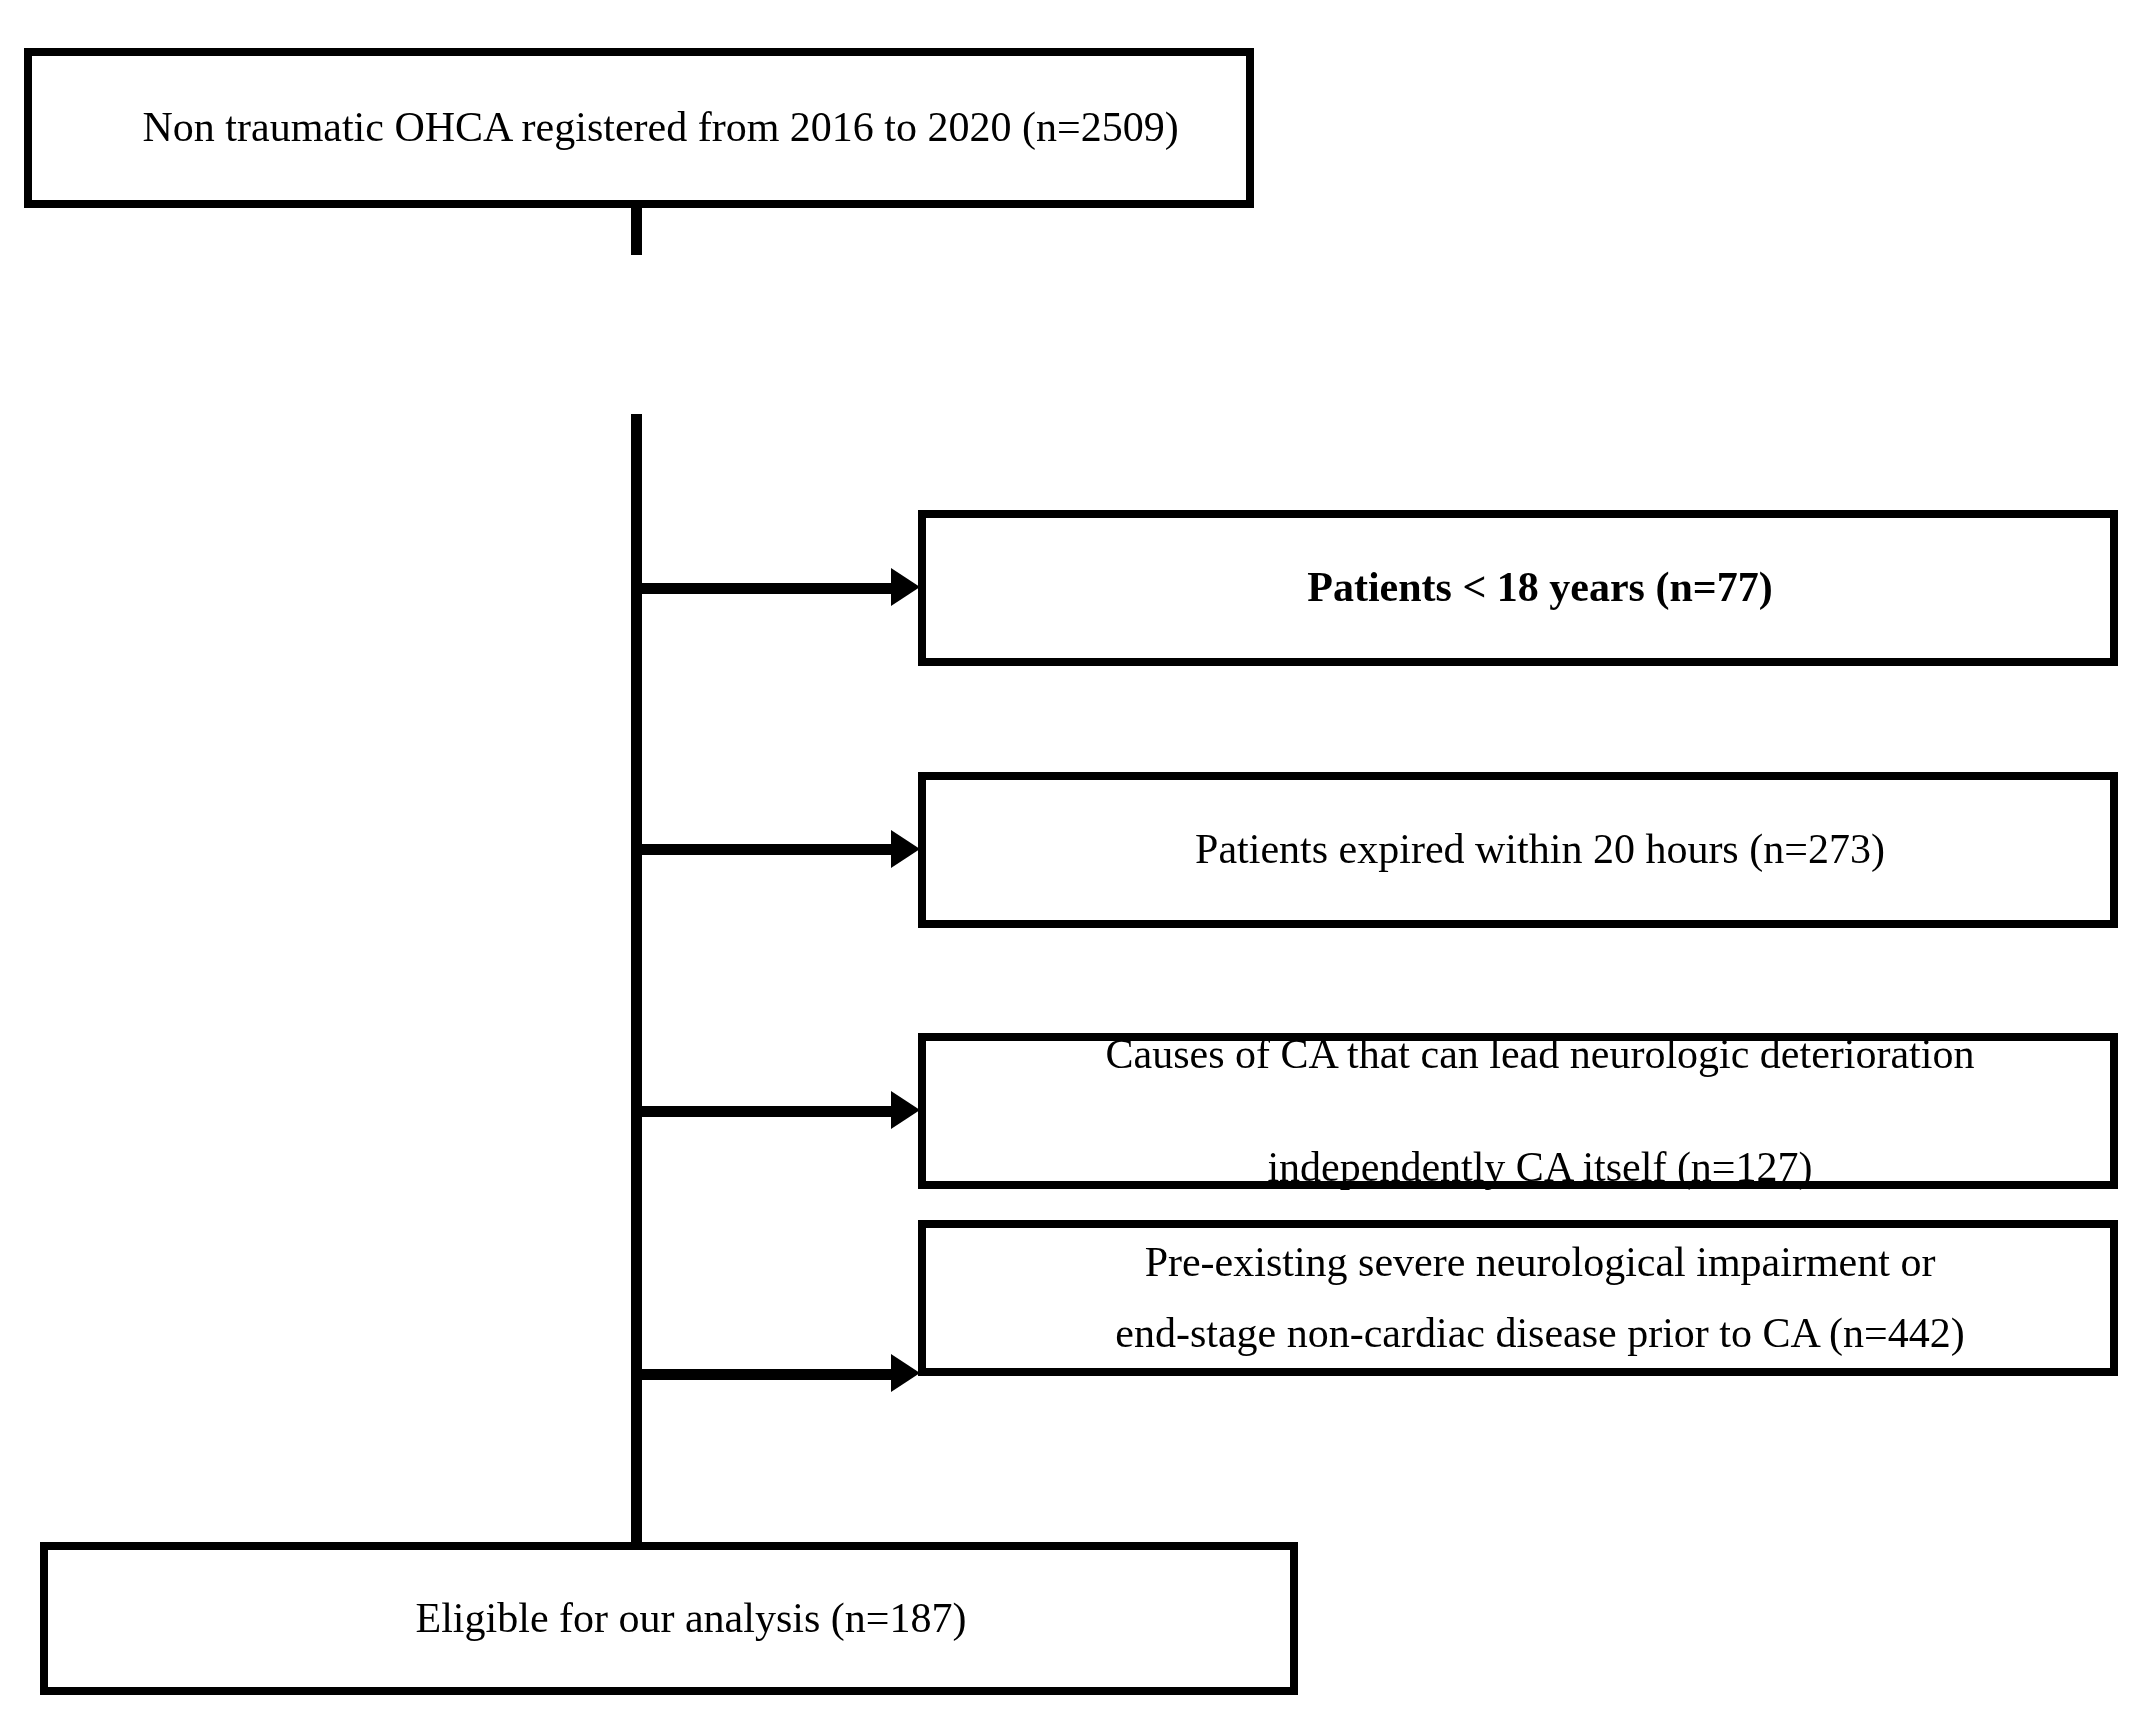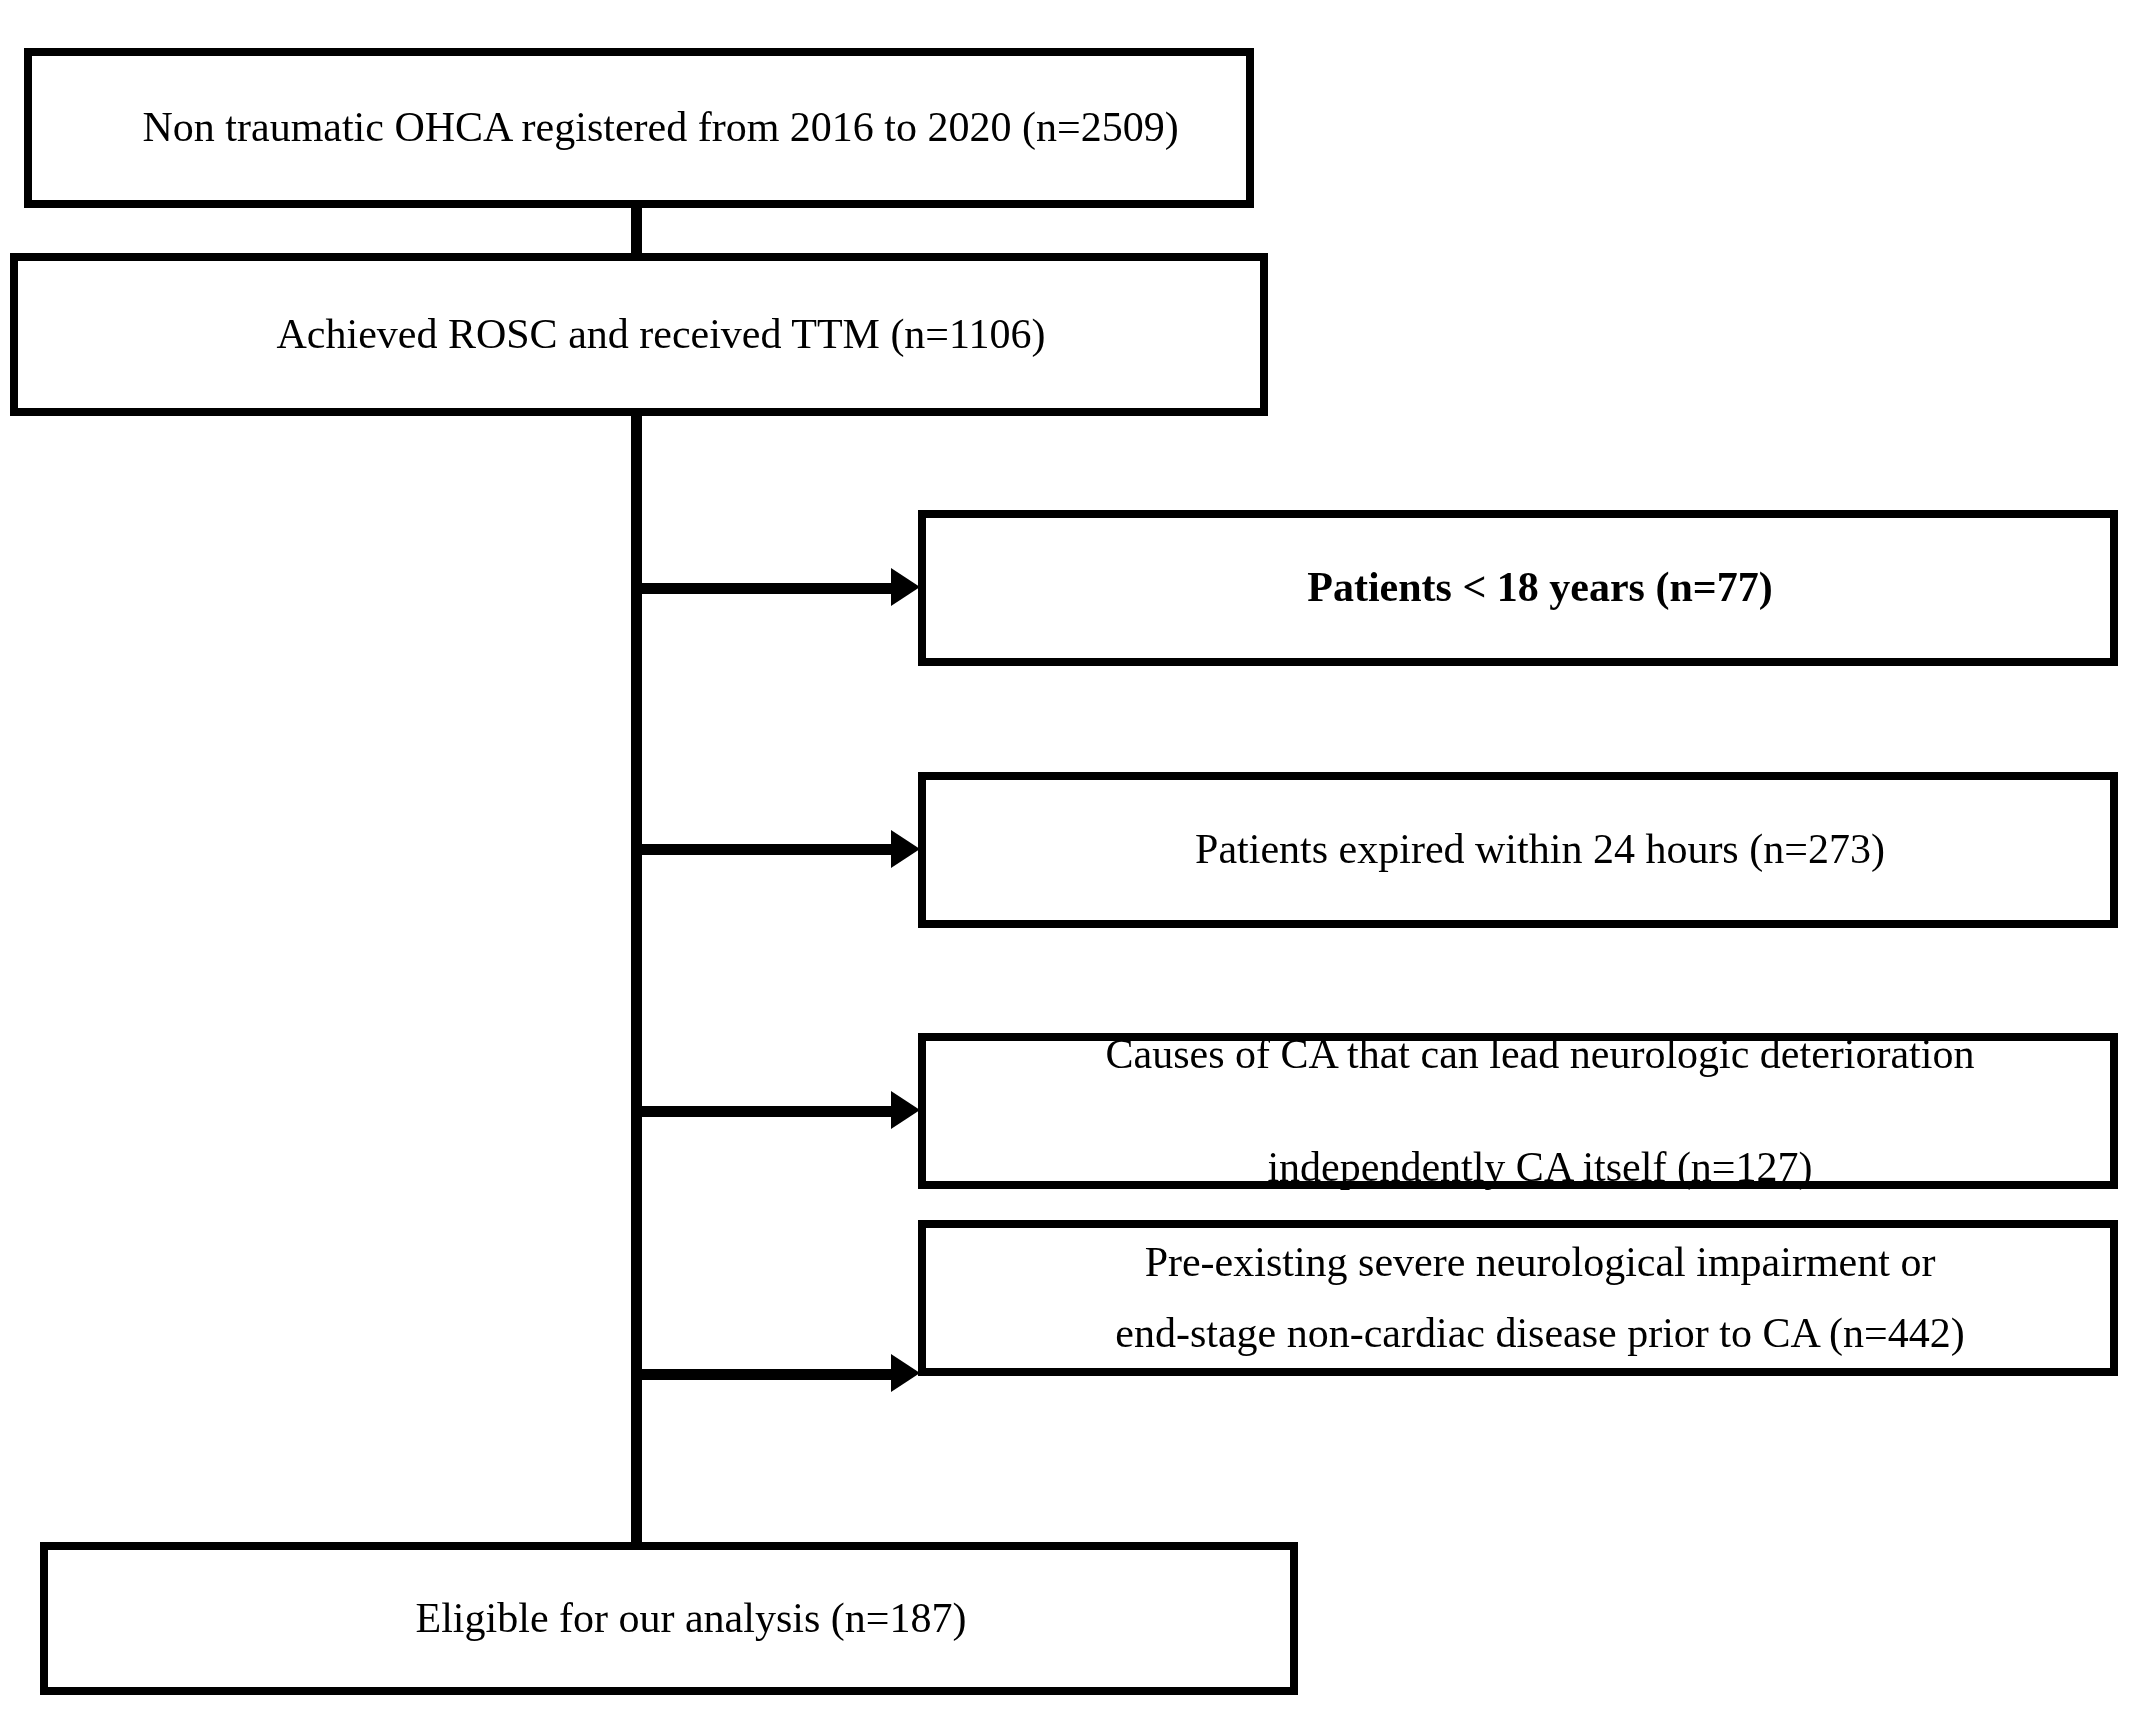--- a/index.html
+++ b/index.html
@@ -93,30 +93,27 @@
   <div class="hline" id="arrow3-line"></div>
   <div class="arrowhead" id="arrow3-head"></div>
 
   <div class="hline" id="arrow4-line"></div>
   <div class="arrowhead" id="arrow4-head"></div>
 
   <div class="box" id="box-registered">
     <span>Non traumatic OHCA registered from 2016 to 2020 (n=2509)</span>
   </div>
 
-  <div class="box" id="box-rosc">
-    <span>Achieved ROSC and received TTM (n=1106)</span>
-  </div>
 
   <div class="box" id="box-excl-age">
     <span>Patients &lt; 18 years (n=77)</span>
   </div>
 
   <div class="box" id="box-excl-expired">
-    <span>Patients expired within 24 hours (n=273)</span>
+    <span>Patients expired within 20 hours (n=273)</span>
   </div>
 
   <div class="box" id="box-excl-causes">
     <span>Causes of CA that can lead neurologic deterioration</span>
     <span>independently CA itself (n=127)</span>
   </div>
 
   <div class="box" id="box-excl-preex">
     <span>Pre-existing severe neurological impairment or</span>
     <span>end-stage non-cardiac disease prior to CA (n=442)</span>

